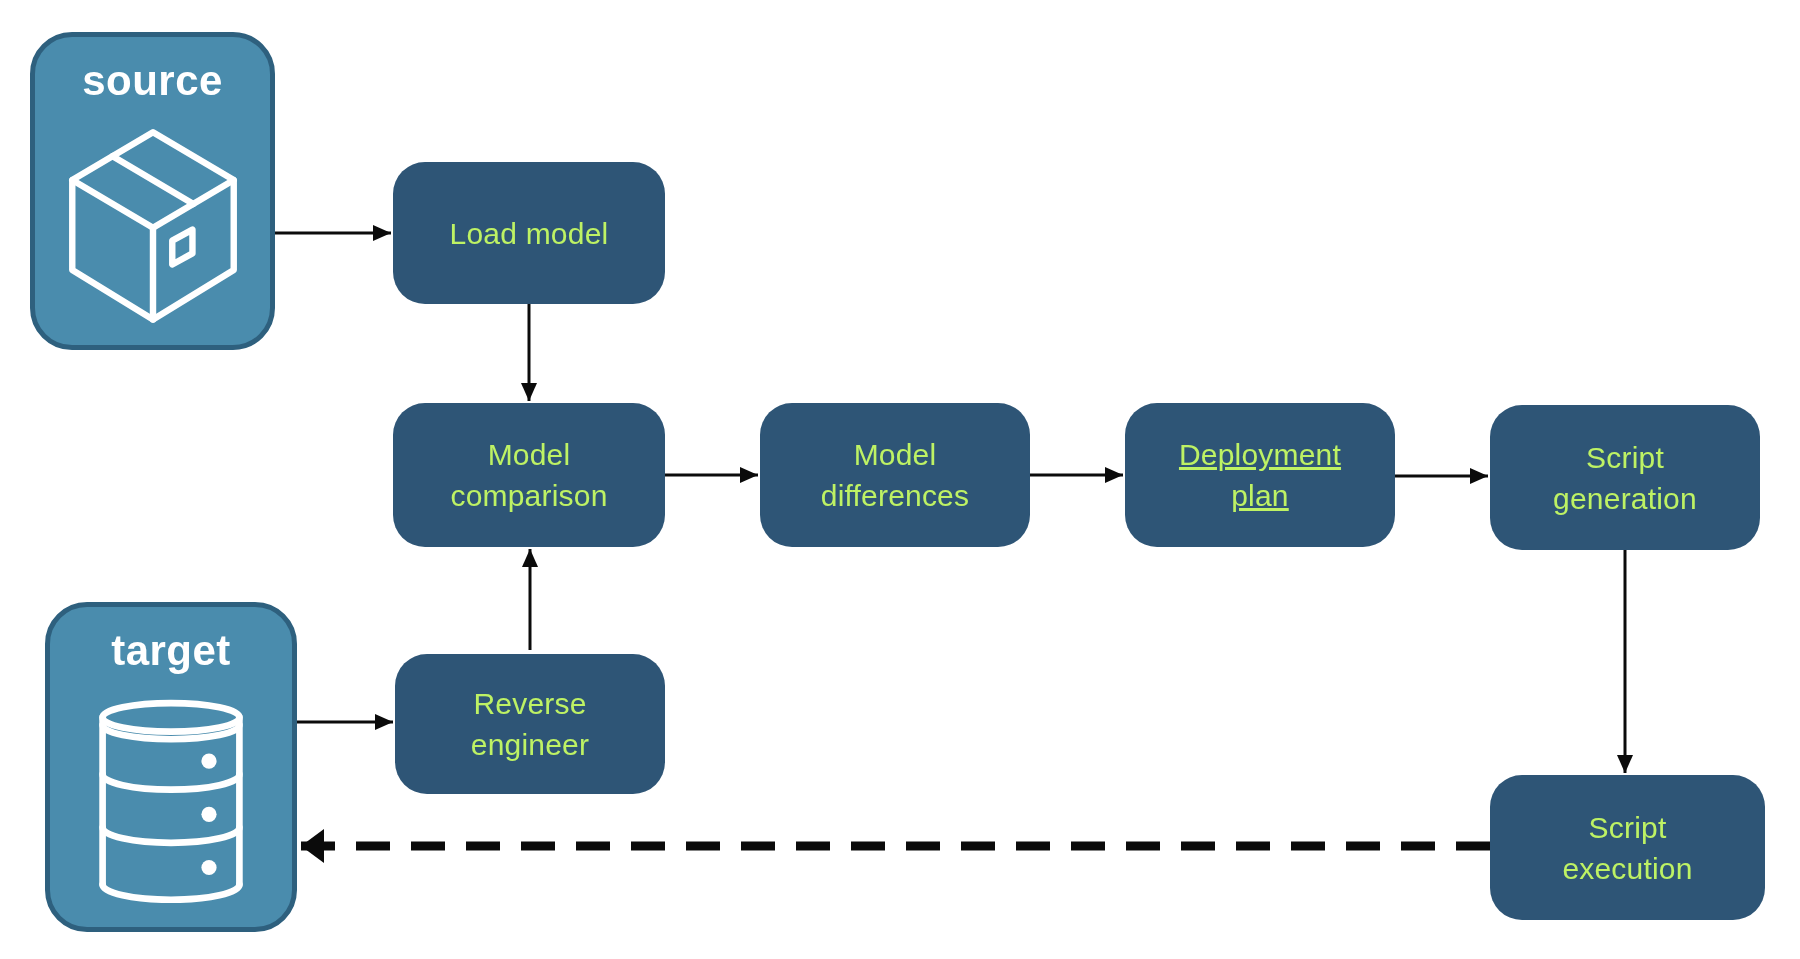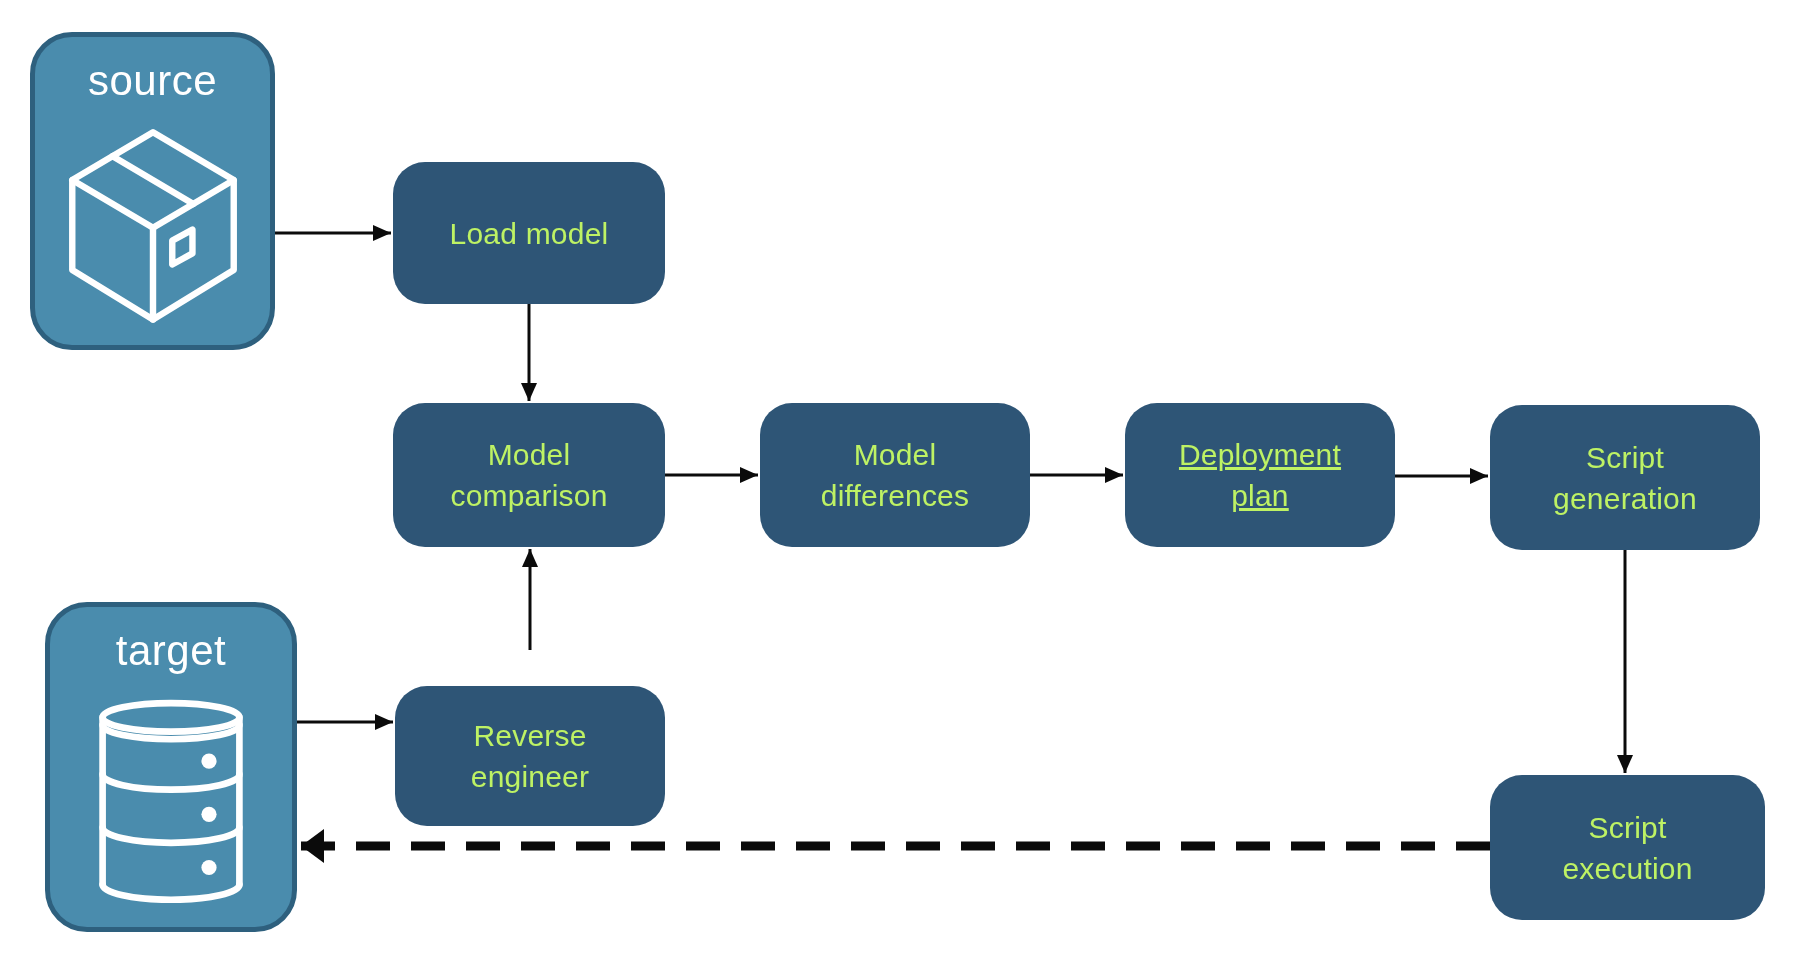--- a/index.html
+++ b/index.html
@@ -35,42 +35,42 @@
     background: #4a8cad;
     border: 5px solid #2e607e;
     border-radius: 42px;
     box-sizing: border-box;
     display: flex;
     flex-direction: column;
     align-items: center;
   }
   .endpoint .ep-label {
     color: #ffffff;
-    font-weight: normal;
+    font-weight: bold;
     font-size: 42px;
     letter-spacing: 0.5px;
     margin-top: 20px;
   }
   .endpoint .ep-icon {
     flex: 1;
     display: flex;
     align-items: center;
     justify-content: center;
     width: 100%;
   }
 
   #ep-source { left: 30px;  top: 32px;  width: 245px; height: 318px; }
   #ep-target { left: 45px;  top: 602px; width: 252px; height: 330px; }
 
   #node-load-model        { left: 393px;  top: 162px; width: 272px; height: 142px; }
   #node-model-comparison  { left: 393px;  top: 403px; width: 272px; height: 144px; }
   #node-model-differences { left: 760px;  top: 403px; width: 270px; height: 144px; }
   #node-deployment-plan   { left: 1125px; top: 403px; width: 270px; height: 144px; text-decoration: underline; }
   #node-script-generation { left: 1490px; top: 405px; width: 270px; height: 145px; }
-  #node-reverse-engineer  { left: 395px;  top: 686px; width: 270px; height: 140px; }
+  #node-reverse-engineer  { left: 395px;  top: 654px; width: 270px; height: 140px; }
   #node-script-execution  { left: 1490px; top: 775px; width: 275px; height: 145px; }
 
   .edges {
     position: absolute;
     left: 0; top: 0;
     width: 1800px; height: 959px;
     pointer-events: none;
   }
   .edge-solid  { stroke: #0b0b0b; stroke-width: 3; fill: none; }
   .edge-dashed { stroke: #0b0b0b; stroke-width: 9; fill: none; stroke-dasharray: 34 21; }

